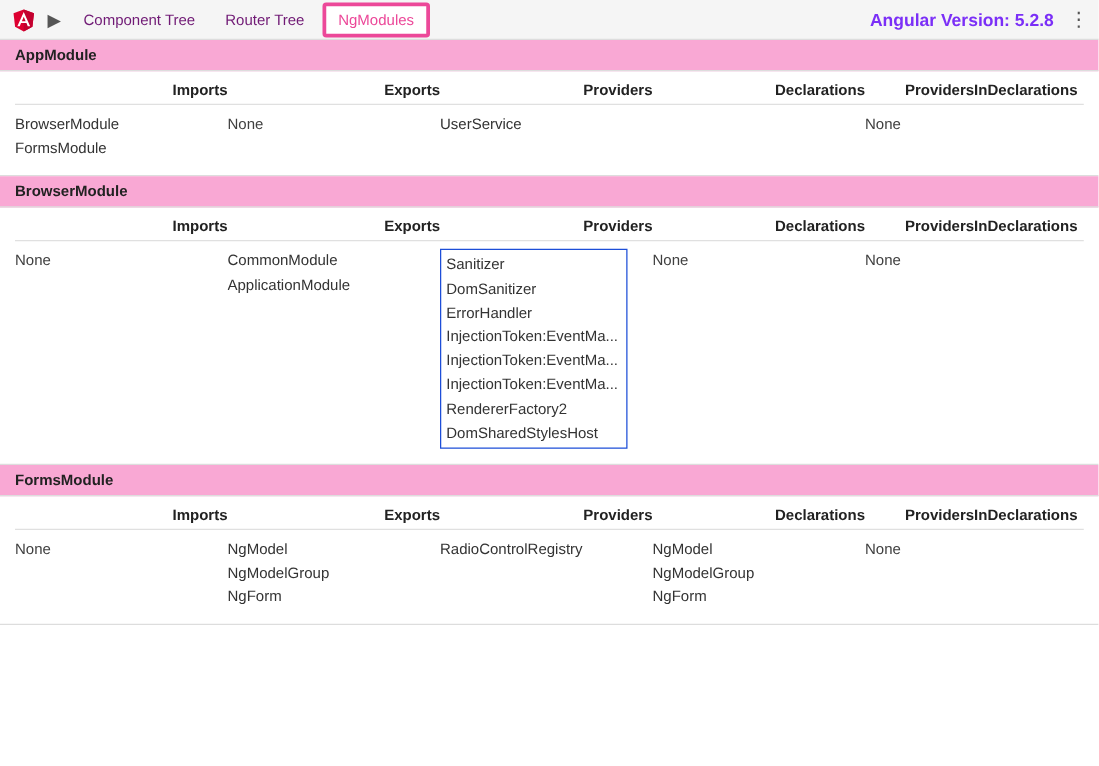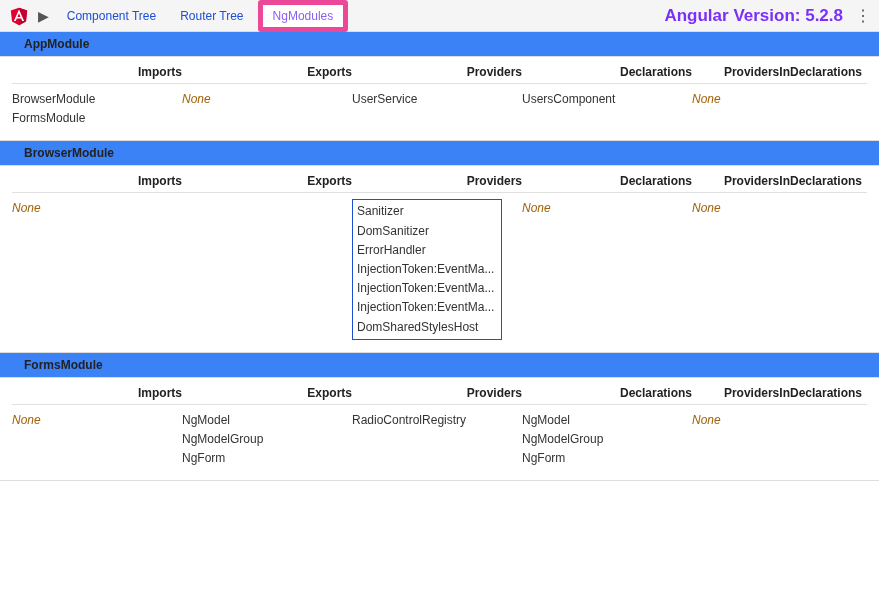--- a/index.html
+++ b/index.html
@@ -17,56 +17,56 @@
     }
     .header-logo {
       width: 22px;
       height: 22px;
       margin-right: 4px;
     }
     .header-tab {
       padding: 4px 10px;
       font-size: 12px;
       cursor: pointer;
-      color: #1d4ed8;
+      color: #701a75;
       border-radius: 3px;
       background: transparent;
     }
     .header-tab.active {
       background: #fff;
-      border: 5px solid #ec4899;
-      color: #8b5cf6;
+      border: 3px solid #ec4899;
+      color: #ec4899;
     }
     .header-spacer { flex: 1; }
     .angular-version {
       color: #7b2ff7;
       font-weight: bold;
-      font-size: 17px;
+      font-size: 14px;
       margin-right: 8px;
     }
     .header-menu-icon {
       font-size: 16px;
       color: #555;
       cursor: pointer;
     }
 
     
     .main {
       height: calc(613px - 32px);
       overflow-y: auto;
       overflow-x: hidden;
     }
 
     
     .module-section {
       border-bottom: 1px solid #ddd;
     }
     .module-title {
-      background: #3b82f6;
-      padding: 5px 24px;
+      background: #f9a8d4;
+      padding: 5px 12px;
       font-weight: bold;
       font-size: 12px;
       border-bottom: 1px solid #ddd;
       color: #222;
     }
     .module-body {
       padding: 8px 12px 12px 12px;
     }
 
     
@@ -88,22 +88,21 @@
       display: grid;
       grid-template-columns: 170px 170px 170px 170px 170px;
     }
     .col-data {
       font-size: 12px;
       color: #333;
       line-height: 1.6;
       vertical-align: top;
     }
     .col-data .none {
-      color: #a16207;
-      font-style: italic;
+      color: #404040;
     }
 
     
     .providers-scroll {
       max-height: 200px;
       overflow-y: scroll;
       width: 150px;
       border: 1px solid #1d4ed8;
       padding: 2px 4px;
       line-height: 1.6;
@@ -167,21 +166,20 @@
           <span class="item-line">BrowserModule</span>
           <span class="item-line">FormsModule</span>
         </div>
         <div class="col-data">
           <span class="none">None</span>
         </div>
         <div class="col-data">
           <span class="item-line">UserService</span>
         </div>
         <div class="col-data">
-          <span class="item-line">UsersComponent</span>
         </div>
         <div class="col-data">
           <span class="none">None</span>
         </div>
       </div>
     </div>
   </div>
 
   <div class="module-section">
     <div class="module-title">BrowserModule</div>
@@ -191,29 +189,32 @@
         <div class="col-header">Exports</div>
         <div class="col-header">Providers</div>
         <div class="col-header">Declarations</div>
         <div class="col-header">ProvidersInDeclarations</div>
       </div>
       <div class="columns-data">
         <div class="col-data">
           <span class="none">None</span>
         </div>
         <div class="col-data">
+          <span class="item-line">CommonModule</span>
+          <span class="item-line">ApplicationModule</span>
         </div>
         <div class="col-data">
           <div class="providers-scroll">
             <span class="item-line">Sanitizer</span>
             <span class="item-line">DomSanitizer</span>
             <span class="item-line">ErrorHandler</span>
             <span class="item-line">InjectionToken:EventMa...</span>
             <span class="item-line">InjectionToken:EventMa...</span>
             <span class="item-line">InjectionToken:EventMa...</span>
+            <span class="item-line">RendererFactory2</span>
             <span class="item-line">DomSharedStylesHost</span>
 
           </div>
         </div>
         <div class="col-data">
           <span class="none">None</span>
         </div>
         <div class="col-data">
           <span class="none">None</span>
         </div>

